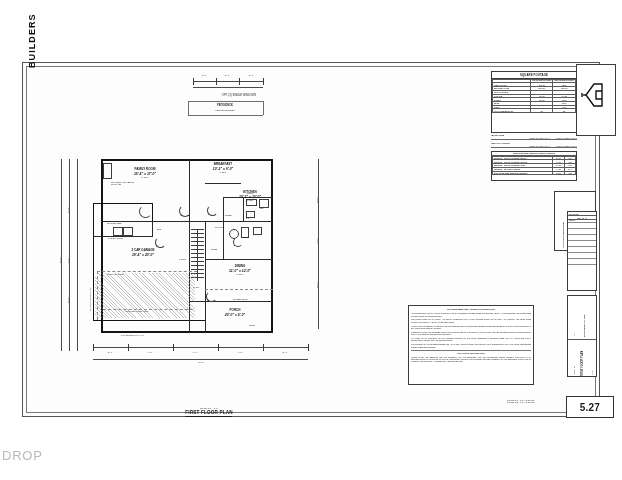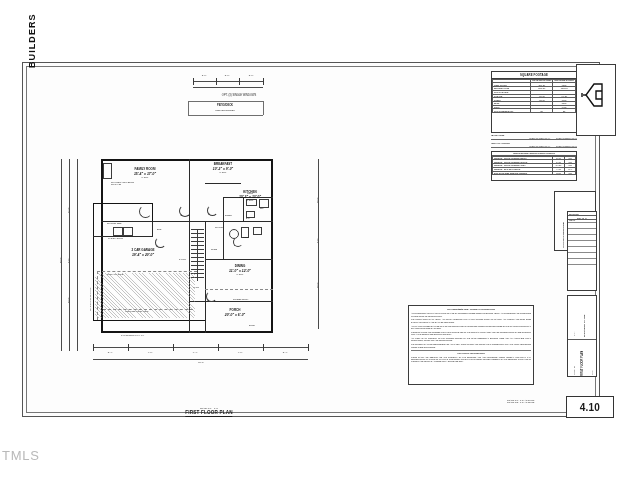--- a/index.html
+++ b/index.html
@@ -431,15 +431,15 @@
     <g transform="translate(19,30) rotate(-90)" fill="none" stroke="#111" stroke-width="1.4">
       <path d="M-11,6 L-11,-2 L0,-10 L11,-2 L11,6 Z"></path>
       <path d="M-4,6 L-4,0 L4,0 L4,6"></path>
       <path d="M0,-13 L0,-10"></path>
       <path d="M-2,-14 L2,-14"></path>
     </g>
   </svg>
 </div>
 <div id="logoword">BUILDERS</div>
 
-<div id="sheetnum">4.10</div>
-
-<div id="watermark">TMLS</div>
+<div id="sheetnum">5.27</div>
+
+<div id="watermark">DROP</div>
 
 </body></html>

